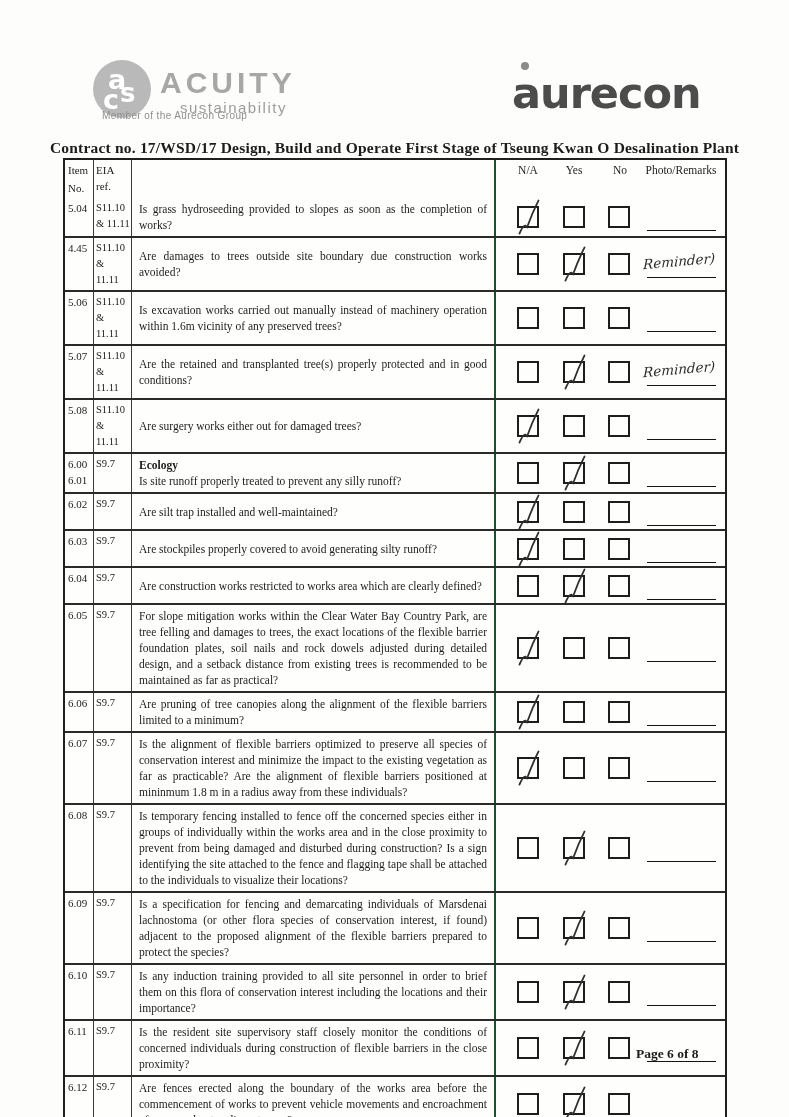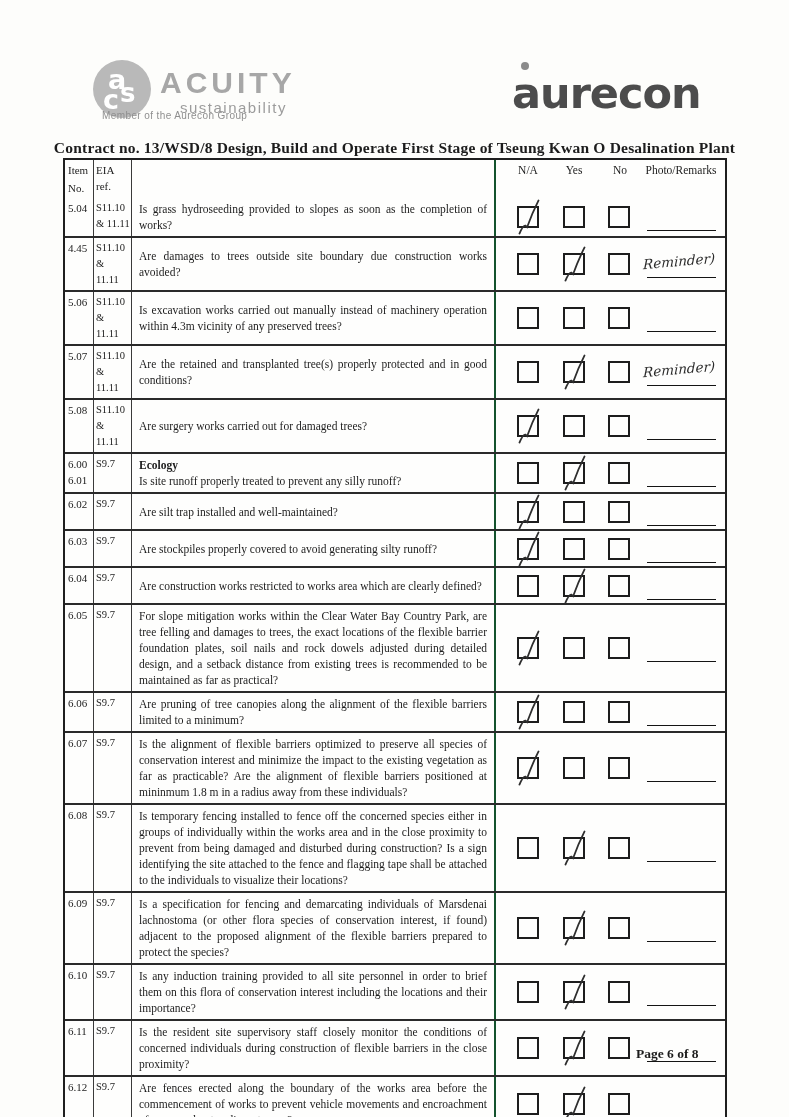--- a/index.html
+++ b/index.html
@@ -115,21 +115,21 @@
     <div class="acuity-name">ACUITY</div>
     <div class="acuity-sub">sustainability</div>
     <div class="acuity-tag">Member of the Aurecon Group</div>
   </div>
 
   <div class="aurecon">
     <span class="dot"></span>
     <span class="word">aurecon</span>
   </div>
 
-  <div class="doc-title">Contract no.  13/WSD/8 Design, Build and Operate First Stage of Tseung Kwan O Desalination Plant</div>
+  <div class="doc-title">Contract no.  17/WSD/17 Design, Build and Operate First Stage of Tseung Kwan O Desalination Plant</div>
 
   <div class="checklist">
     <div class="row header">
       <div class="c col-item">
         <span>Item</span>
         <span>No.</span>
       </div>
       <div class="c col-eia">
         <span>EIA ref.</span>
       </div>
@@ -189,21 +189,21 @@
         </div>
         <div class="row">
           <div class="c col-item">
             <div class="">5.06</div>
           </div>
           <div class="c col-eia">
             <div class="">S11.10 &amp;</div>
             <div class="">11.11</div>
           </div>
           <div class="c col-q">
-            <div class="qtext">Is excavation works carried out manually instead of machinery operation within 4.3m vicinity of any preserved trees?</div>
+            <div class="qtext">Is excavation works carried out manually instead of machinery operation within 1.6m vicinity of any preserved trees?</div>
           </div>
           <div class="c col-checks">
             <div class="box box-na"></div>
             <div class="box box-yes"></div>
             <div class="box box-no"></div>
             <div class="rline"></div>
           </div>
         </div>
         <div class="row">
           <div class="c col-item">
@@ -230,21 +230,21 @@
         </div>
         <div class="row">
           <div class="c col-item">
             <div class="">5.08</div>
           </div>
           <div class="c col-eia">
             <div class="">S11.10 &amp;</div>
             <div class="">11.11</div>
           </div>
           <div class="c col-q">
-            <div class="qtext">Are surgery works carried out for damaged trees?</div>
+            <div class="qtext">Are surgery works either out for damaged trees?</div>
           </div>
           <div class="c col-checks">
             <div class="box box-na">
               <svg class="tick" viewBox="0 0 22 22">
                 <path d="M3.5 24 C5 20.5 6.8 17.2 8.3 17.8 L9.5 19 C11.5 13.5 15 5 18.5 -2"></path>
               </svg>
             </div>
             <div class="box box-yes"></div>
             <div class="box box-no"></div>
             <div class="rline"></div>

